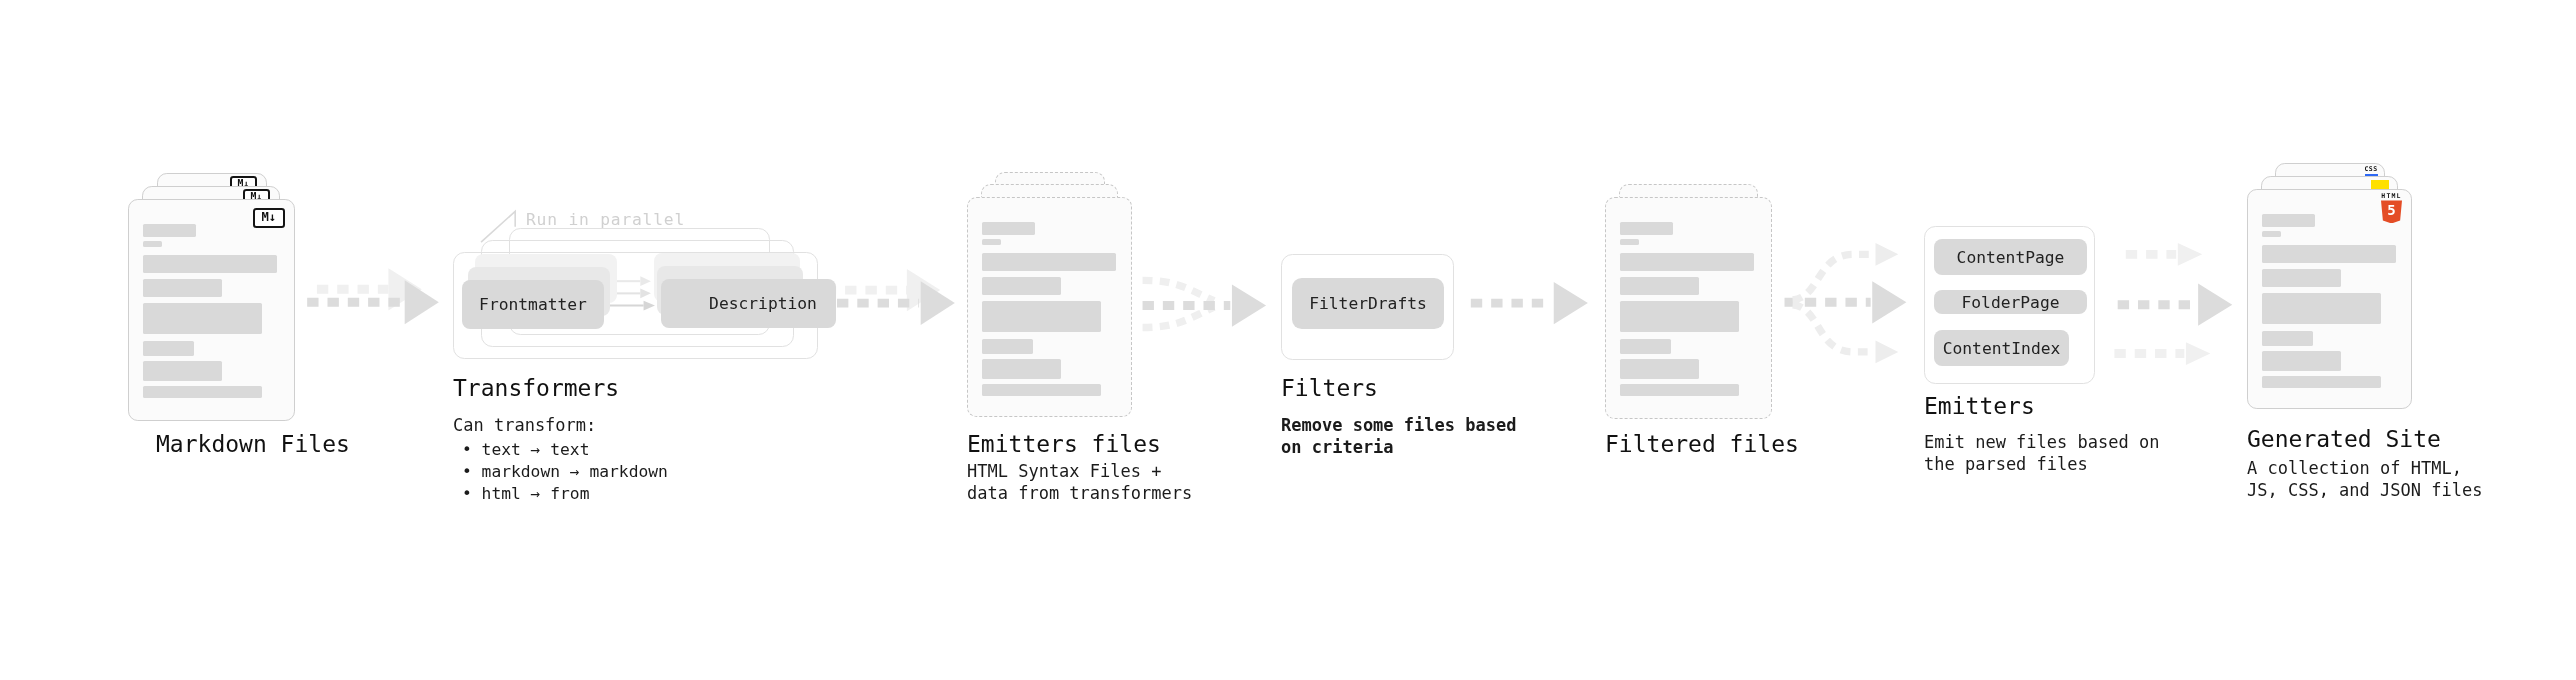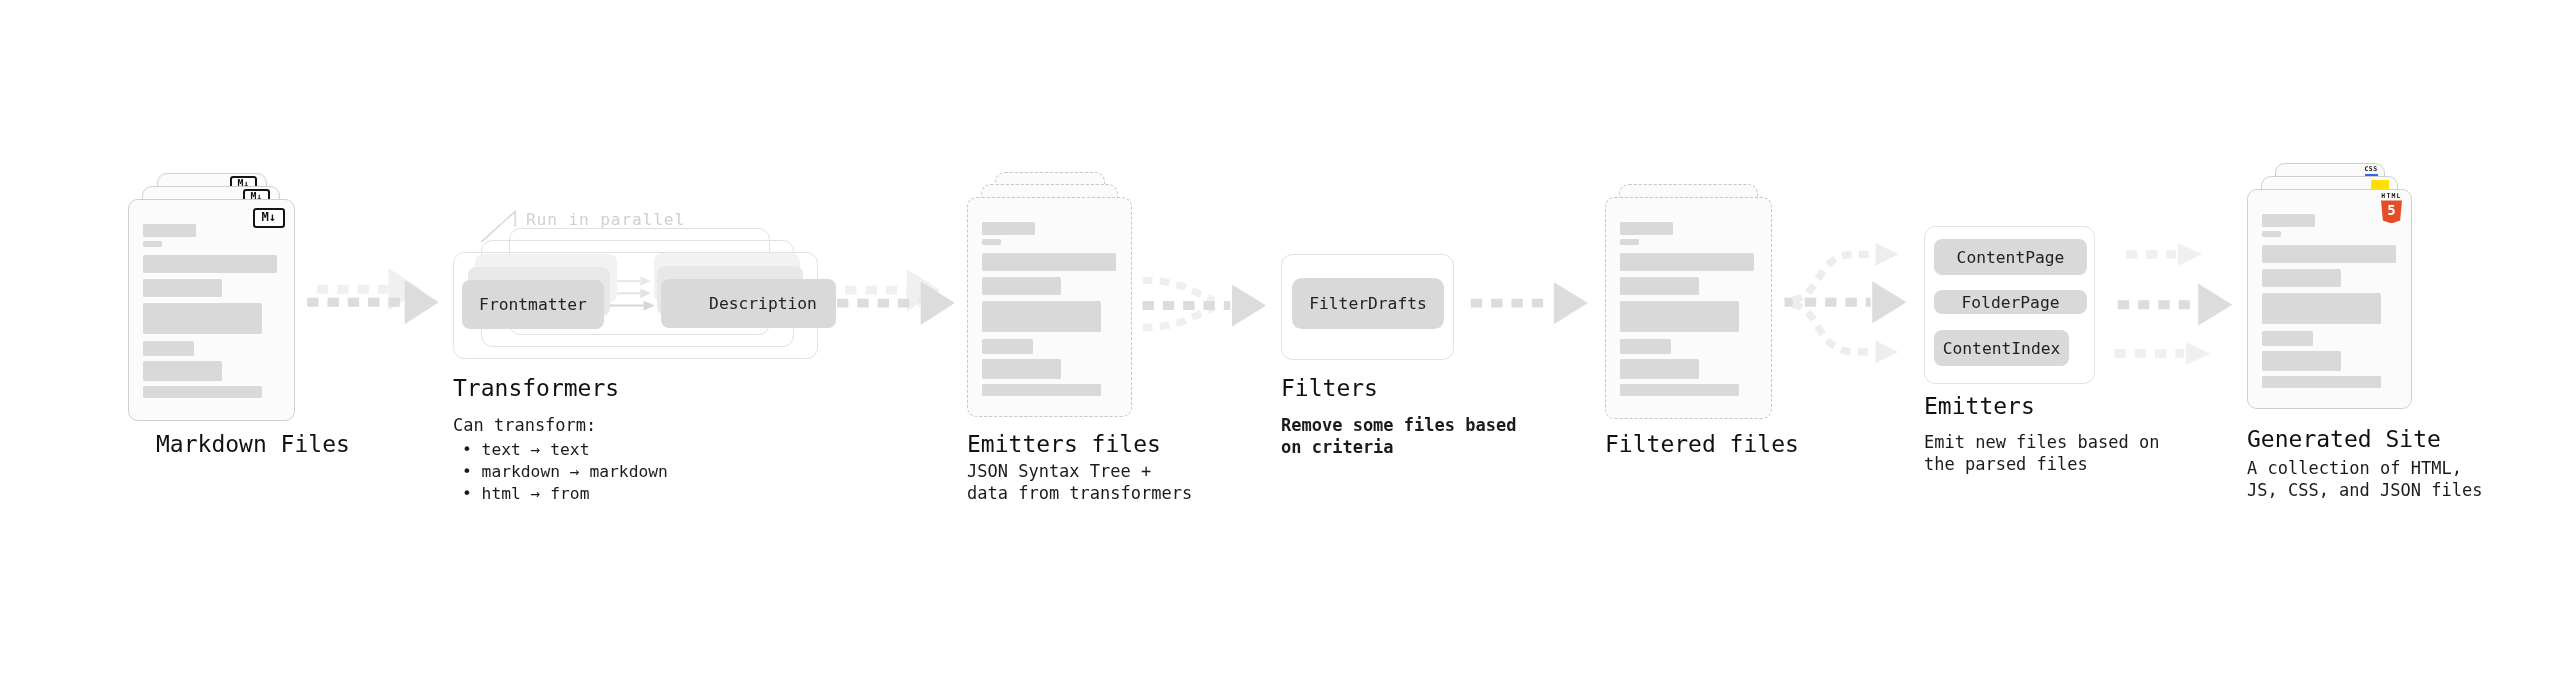--- a/index.html
+++ b/index.html
@@ -151,21 +151,21 @@
       <div class="bar b2"></div>
       <div class="bar b3"></div>
       <div class="bar b4"></div>
       <div class="bar b5"></div>
       <div class="bar b6"></div>
       <div class="bar b7"></div>
       <div class="bar b8"></div>
     </div>
     <div class="label" style="left:967px;top:431px;">Emitters files</div>
     <div class="subtext" style="left:967px;top:460px;">
-      <div>JSON Syntax Tree +</div>
+      <div>HTML Syntax Files +</div>
       <div>data from transformers</div>
     </div>
   </div>
 
   <div>
     <div class="tbox" style="left:1281px;top:254px;width:173px;height:106px;"></div>
     <div class="pill" style="left:1292px;top:278px;width:152px;height:51px;border-radius:9.8px;">FilterDrafts</div>
     <div class="label" style="left:1281px;top:375px;">Filters</div>
     <div class="subtext" style="left:1281px;top:414px;font-weight:bold;">
       <div>Remove some files based</div>

